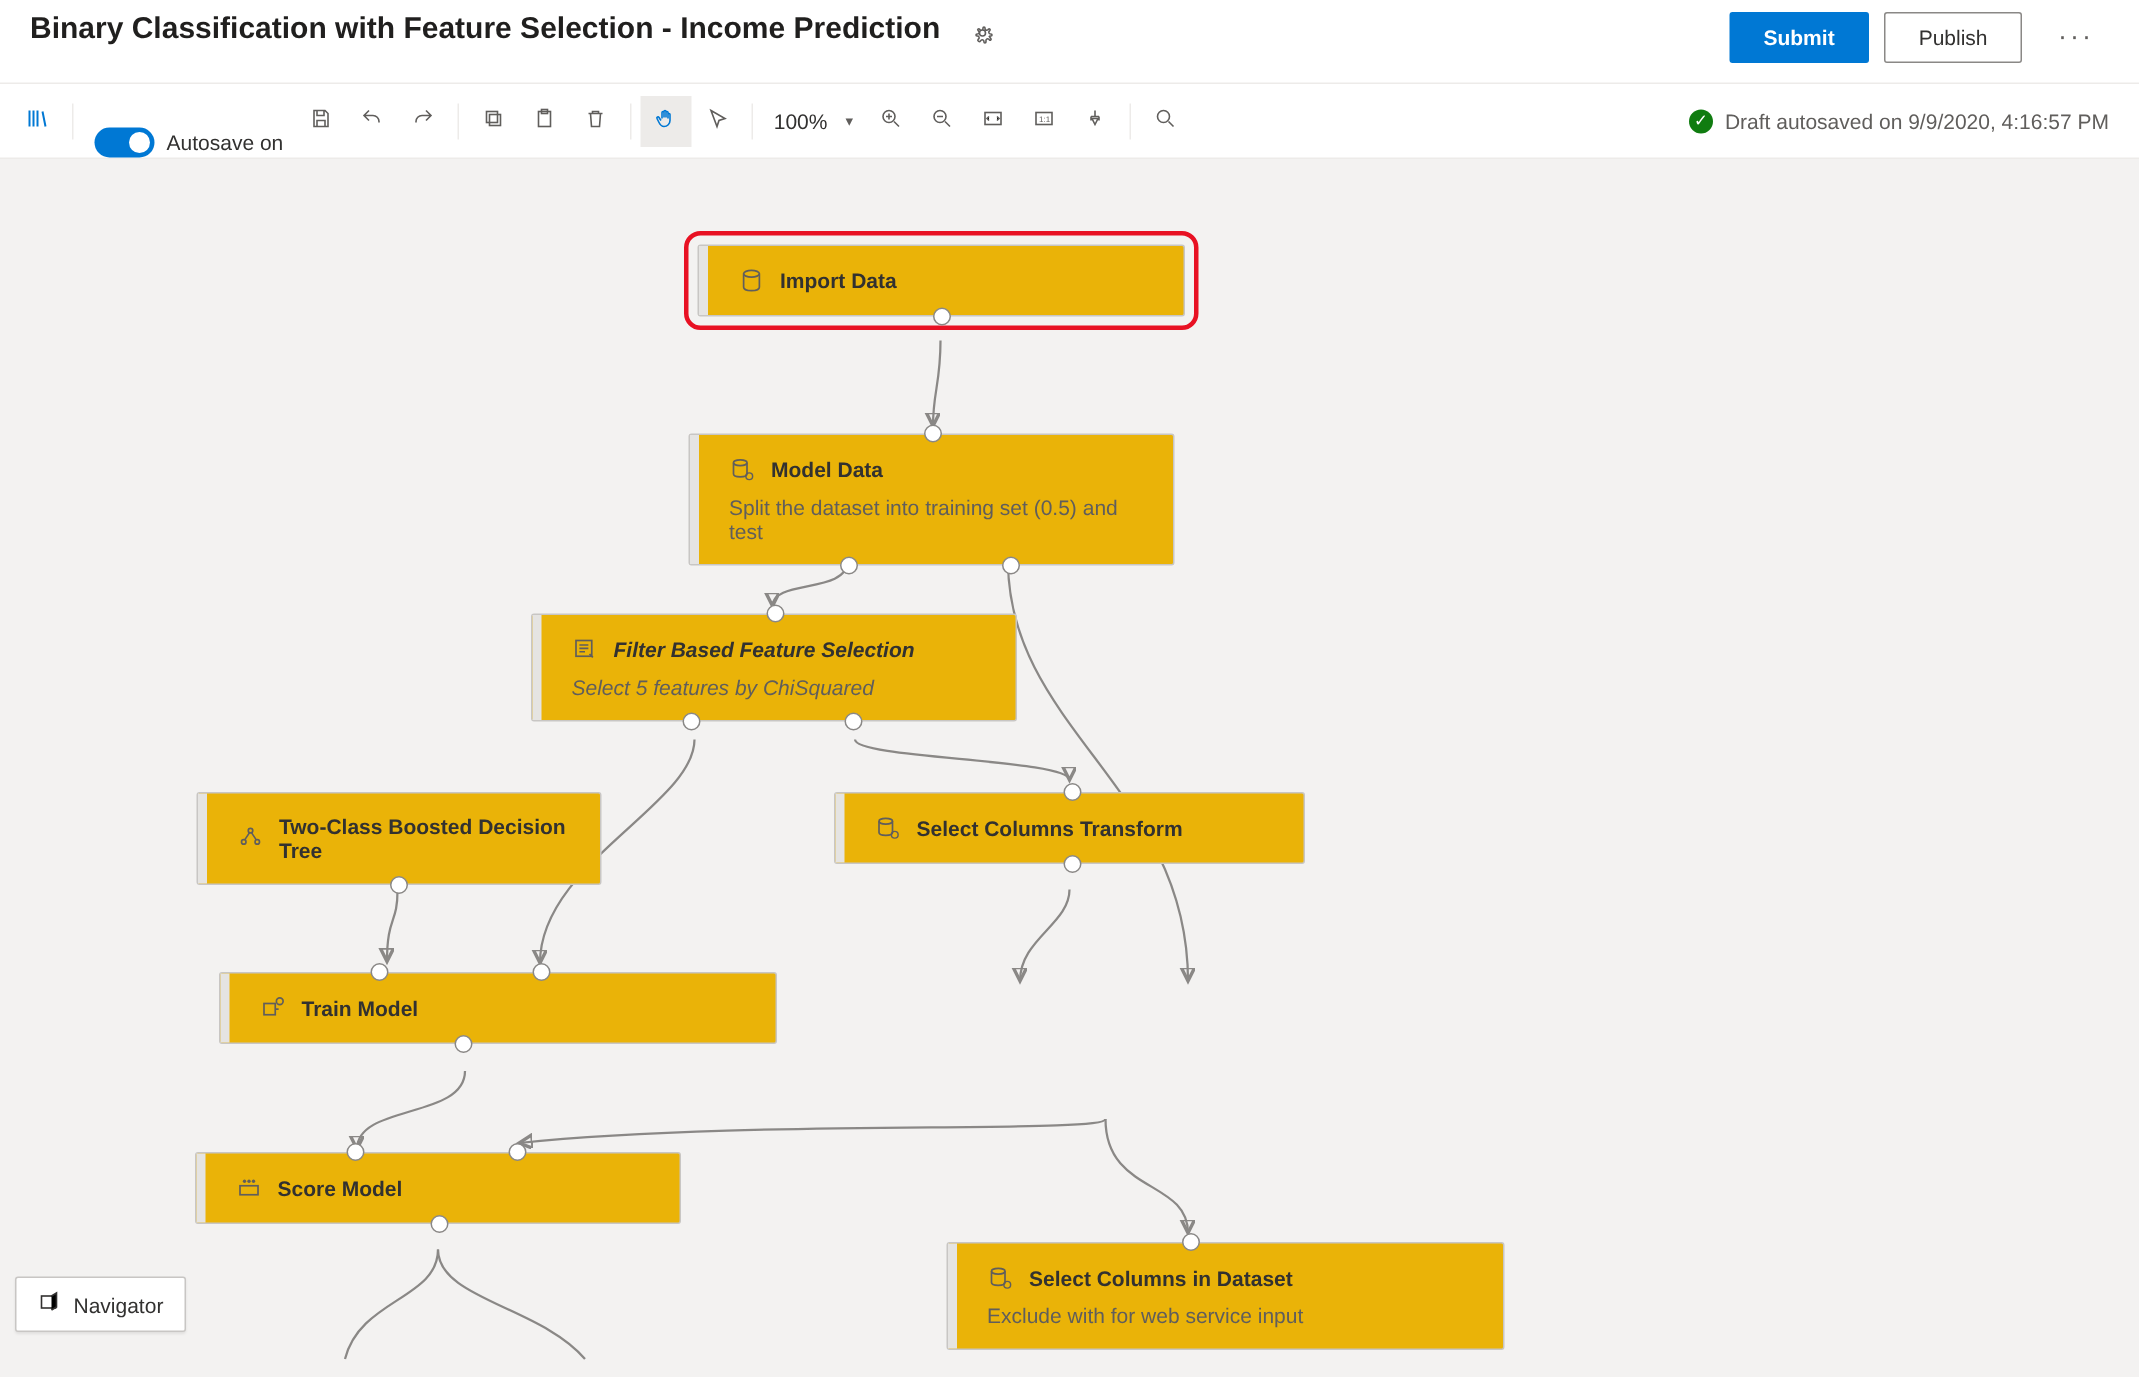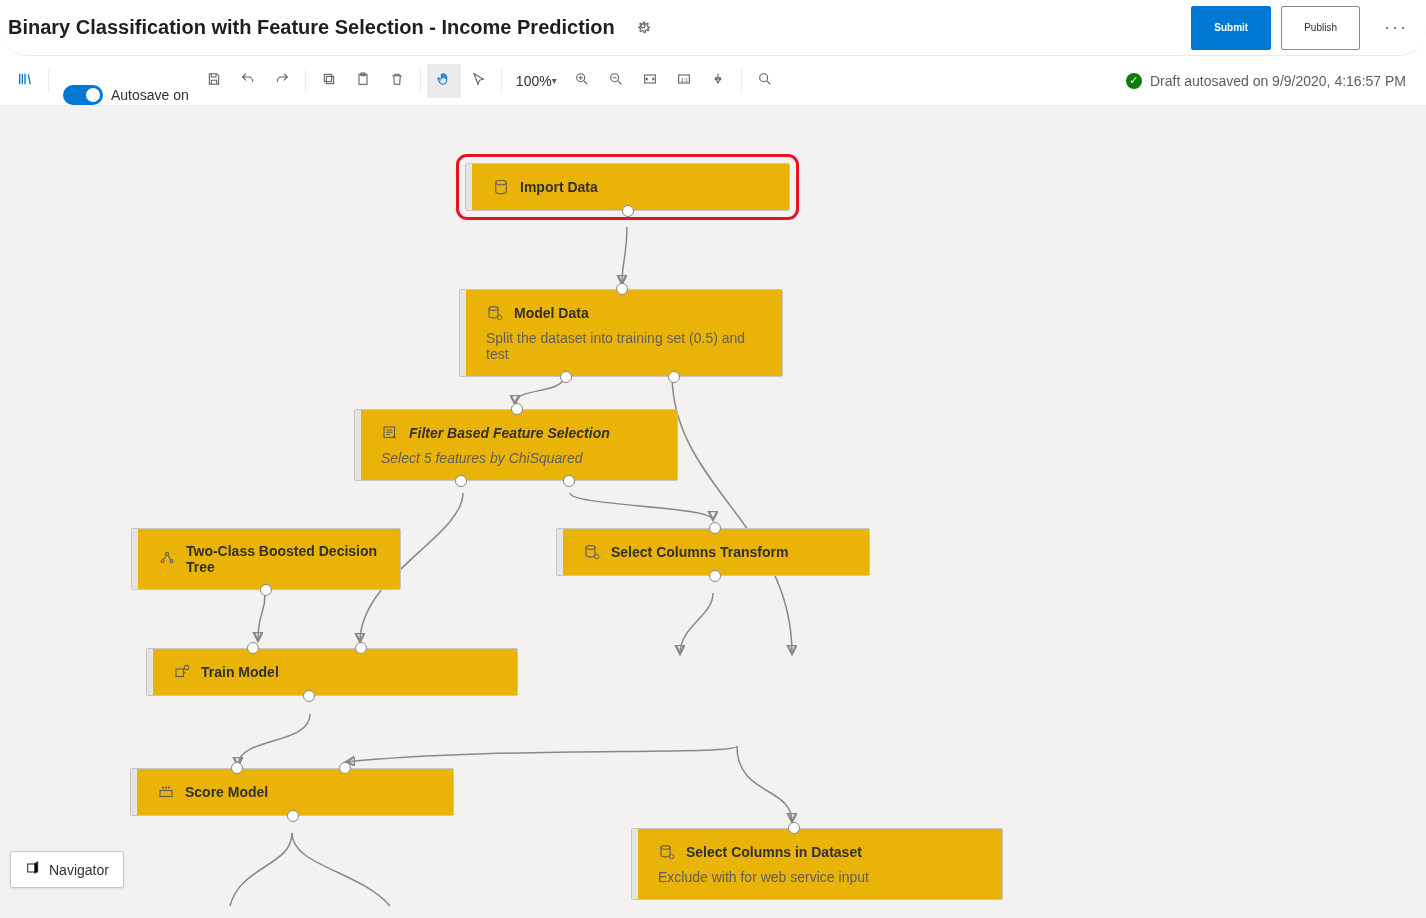--- a/index.html
+++ b/index.html
@@ -1,36 +1,36 @@
 <!DOCTYPE html>
 <html><head>
   <meta charset="utf-8">
   <style>
     * { box-sizing: border-box; margin: 0; padding: 0; }
     body { font-family: "Segoe UI", -apple-system, sans-serif; font-size: 14px; color: #323130; background: #fff; width: 1426px; height: 918px; overflow: hidden; position: relative; }
 
     
-    .header { display: flex; align-items: center; padding: 8px 8px; height: 56px; border-bottom: 1px solid #edebe9; border-radius: 27px; }
+    .header { display: flex; align-items: flex-start; padding: 8px 20px; height: 56px; border-bottom: 1px solid #edebe9; }
     .page-title { font-size: 20px; font-weight: 600; color: #201f1e; }
     .gear-btn { background: none; border: none; padding: 6px; margin-left: 14px; cursor: pointer; color: #605e5c; }
     .header-spacer { flex: 1; }
-    .btn { font-size: 10px; padding: 6px 22px; border-radius: 2px; cursor: pointer; font-family: inherit; height: 44px; }
+    .btn { font-size: 14px; padding: 6px 22px; border-radius: 2px; cursor: pointer; font-family: inherit; height: 34px; }
     .btn-primary { background: #0078d4; color: #fff; border: 1px solid #0078d4; margin-right: 10px; font-weight: 600; }
     .btn-secondary { background: #fff; color: #323130; border: 1px solid #8a8886; }
     .more-btn { background: none; border: none; padding: 6px 10px; margin-left: 14px; cursor: pointer; font-size: 18px; color: #605e5c; letter-spacing: 2px; }
 
     
     .toolbar { display: flex; align-items: center; height: 50px; border-bottom: 1px solid #edebe9; padding: 0 8px; }
     .tb-btn { background: none; border: none; padding: 8px; cursor: pointer; display: flex; align-items: center; justify-content: center; min-width: 34px; height: 34px; color: #605e5c; }
     .tb-btn.active { background: #edebe9; }
     .tb-sep { width: 1px; height: 24px; background: #edebe9; margin: 0 6px; }
     .autosave { display: flex; align-items: center; gap: 8px; padding: 0 8px; margin-top: 28px; }
     .switch { width: 40px; height: 20px; border-radius: 10px; background: #0078d4; position: relative; cursor: pointer; }
     .switch::after { content:""; position:absolute; right:3px; top:3px; width:14px; height:14px; border-radius:50%; background:#fff; }
-    .zoom { display:flex; align-items:center; padding:0 8px; gap:0; cursor:pointer; }
+    .zoom { display:flex; align-items:center; padding:0 8px; gap:12px; cursor:pointer; }
     .zoom-chev { font-size:10px; color:#605e5c; }
     .toolbar-spacer { flex:1; }
     .status { display:flex; align-items:center; gap:8px; color:#605e5c; padding-right:12px; }
     .status-check { width:16px; height:16px; border-radius:50%; background:#107c10; color:#fff; display:flex; align-items:center; justify-content:center; font-size:11px; }
 
     
     .canvas { position: relative; width: 100%; height: calc(918px - 106px); background: #f3f2f1; overflow: hidden; }
 
     
     .module { position: absolute; background: #eab308; border: 1px solid #c8c6c4; border-radius: 2px; font-size: 14px; }

